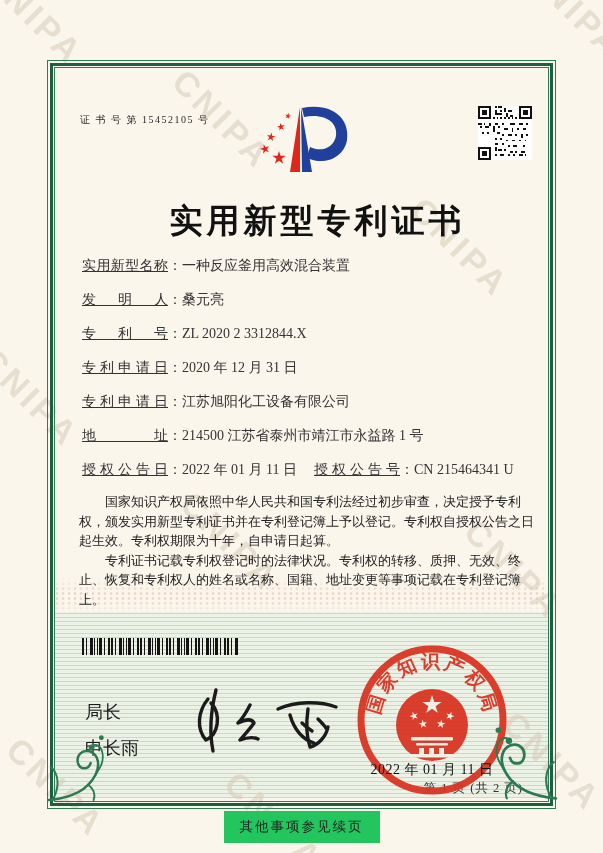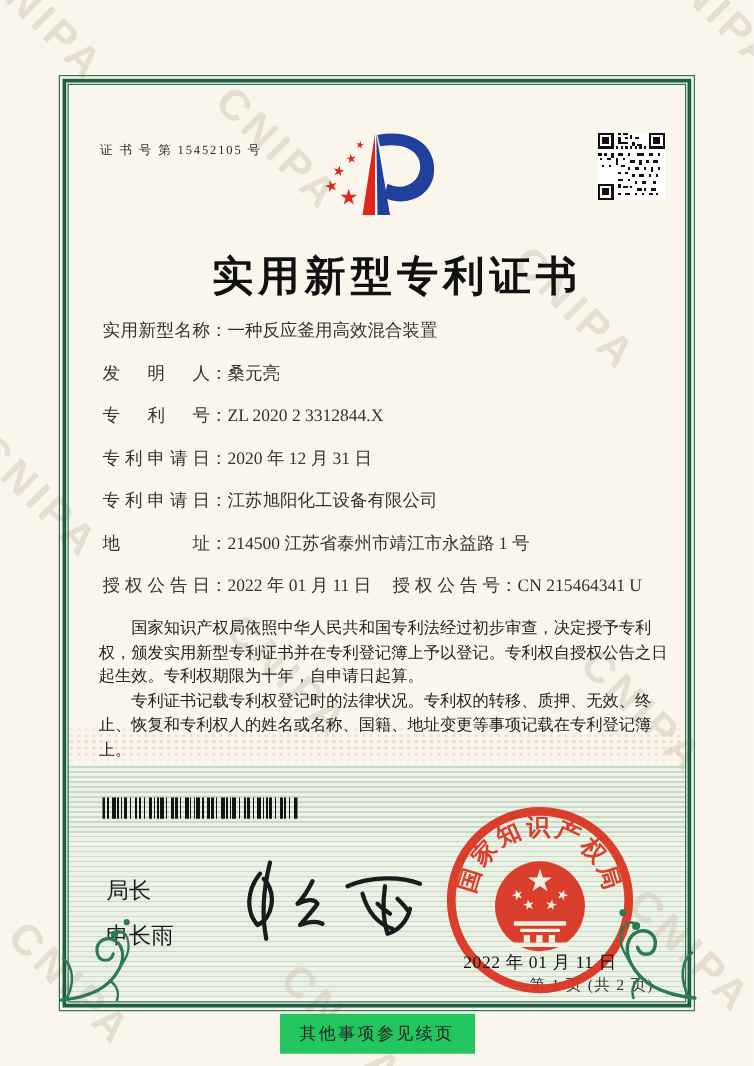--- a/index.html
+++ b/index.html
@@ -27,21 +27,21 @@
            mask-image:linear-gradient(to bottom,transparent,#000 45%,#000 65%,transparent);}
 
   .cert-no{position:absolute;left:80px;top:113px;z-index:3;font-size:10px;letter-spacing:1.5px;color:#2c2c2c;}
   .logo{position:absolute;left:252px;top:100px;width:100px;height:80px;z-index:3;}
   .qr{position:absolute;left:478px;top:106px;width:54px;height:54px;z-index:3;}
   .title{position:absolute;left:50px;top:183px;width:503px;margin:16px;z-index:3;text-align:center;
          font-size:33px;font-weight:700;letter-spacing:4px;color:#111;}
 
   .fields{position:absolute;left:82px;top:256px;width:450px;z-index:3;font-size:14px;color:#333;}
   .field-row{height:20px;line-height:20px;margin-bottom:14px;white-space:nowrap;}
-  .flabel{display:inline-block;width:86px;text-align:justify;text-align-last:justify;vertical-align:top;}
+  .flabel{display:inline-block;width:86px;text-align:justify;text-align-last:justify;vertical-align:top;text-decoration:underline;}
   .colon{display:inline-block;}
   .pair1{display:inline-block;width:232px;white-space:nowrap;}
 
   .paras{position:absolute;left:79px;top:492px;width:456px;z-index:3;font-size:13px;
          line-height:19.5px;color:#222;}
   .paras p{margin:0;text-indent:2em;}
 
   .barcode{position:absolute;left:82px;top:638px;width:156px;height:17px;z-index:3;
     background:repeating-linear-gradient(90deg,
       #141414 0 2px,transparent 2px 4px,#141414 4px 5px,transparent 5px 8px,

